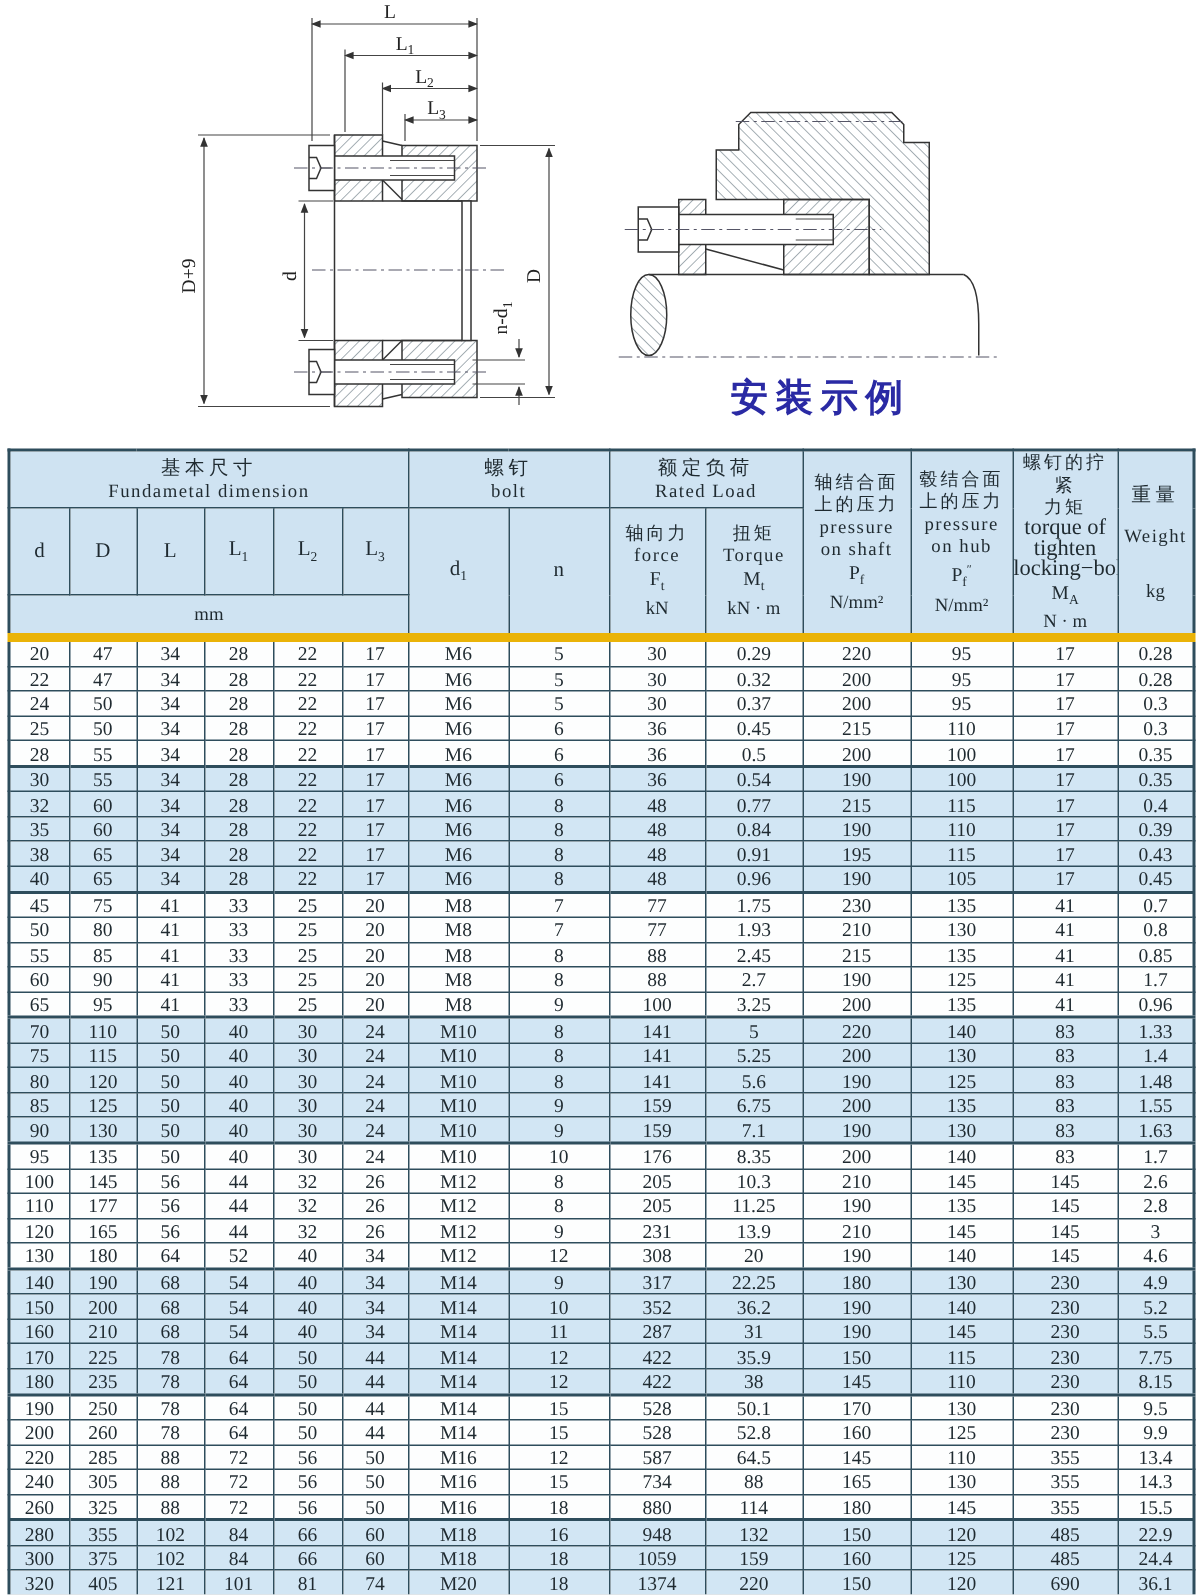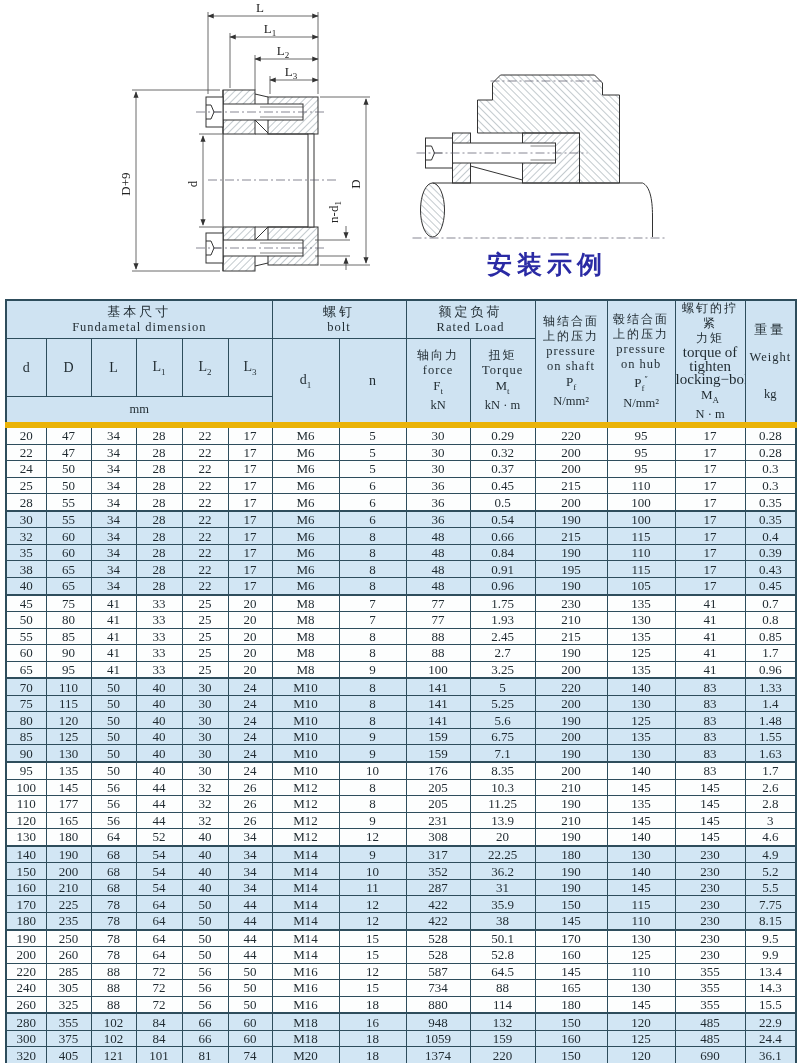--- a/index.html
+++ b/index.html
@@ -349,21 +349,21 @@
         <tr class="band">
           <td>32</td>
           <td>60</td>
           <td>34</td>
           <td>28</td>
           <td>22</td>
           <td>17</td>
           <td>M6</td>
           <td>8</td>
           <td>48</td>
-          <td>0.66</td>
+          <td>0.77</td>
           <td>215</td>
           <td>115</td>
           <td>17</td>
           <td>0.4</td>
         </tr>
         <tr class="band">
           <td>35</td>
           <td>60</td>
           <td>34</td>
           <td>28</td>

